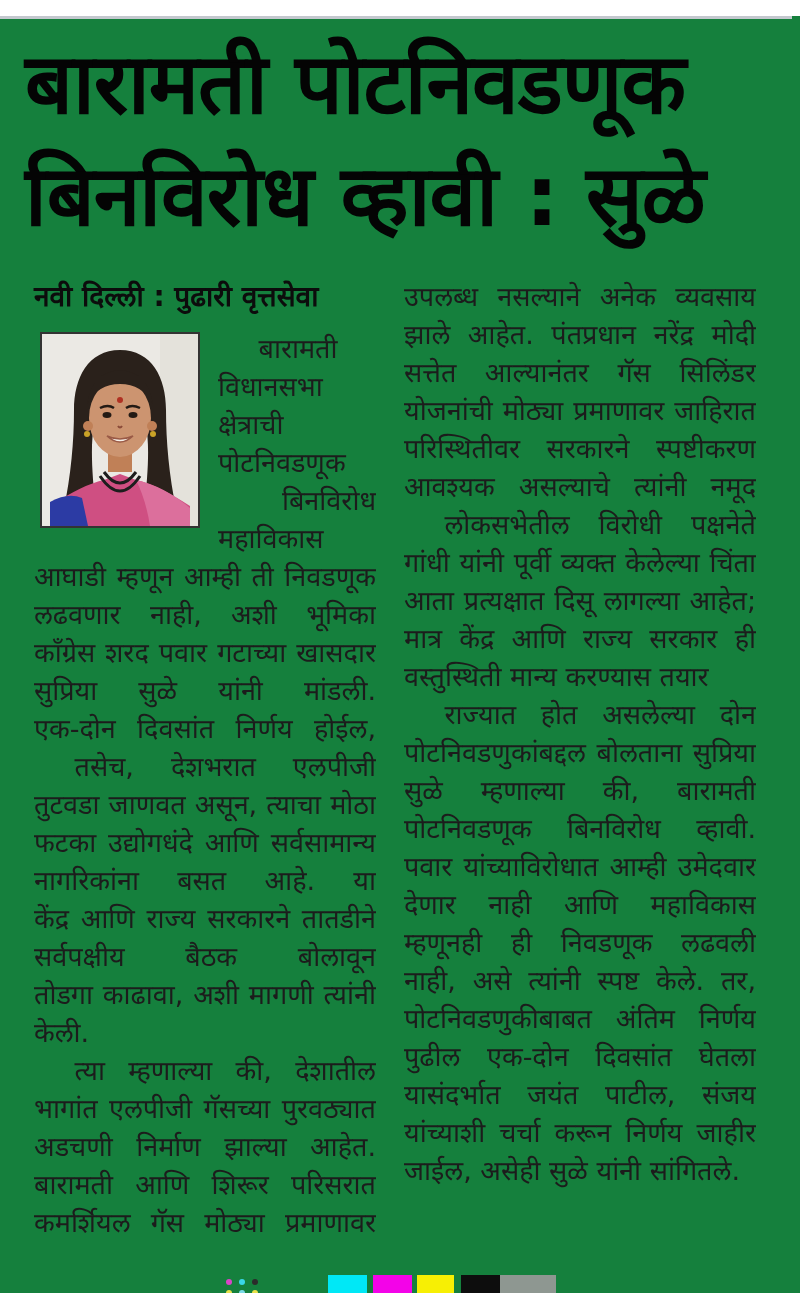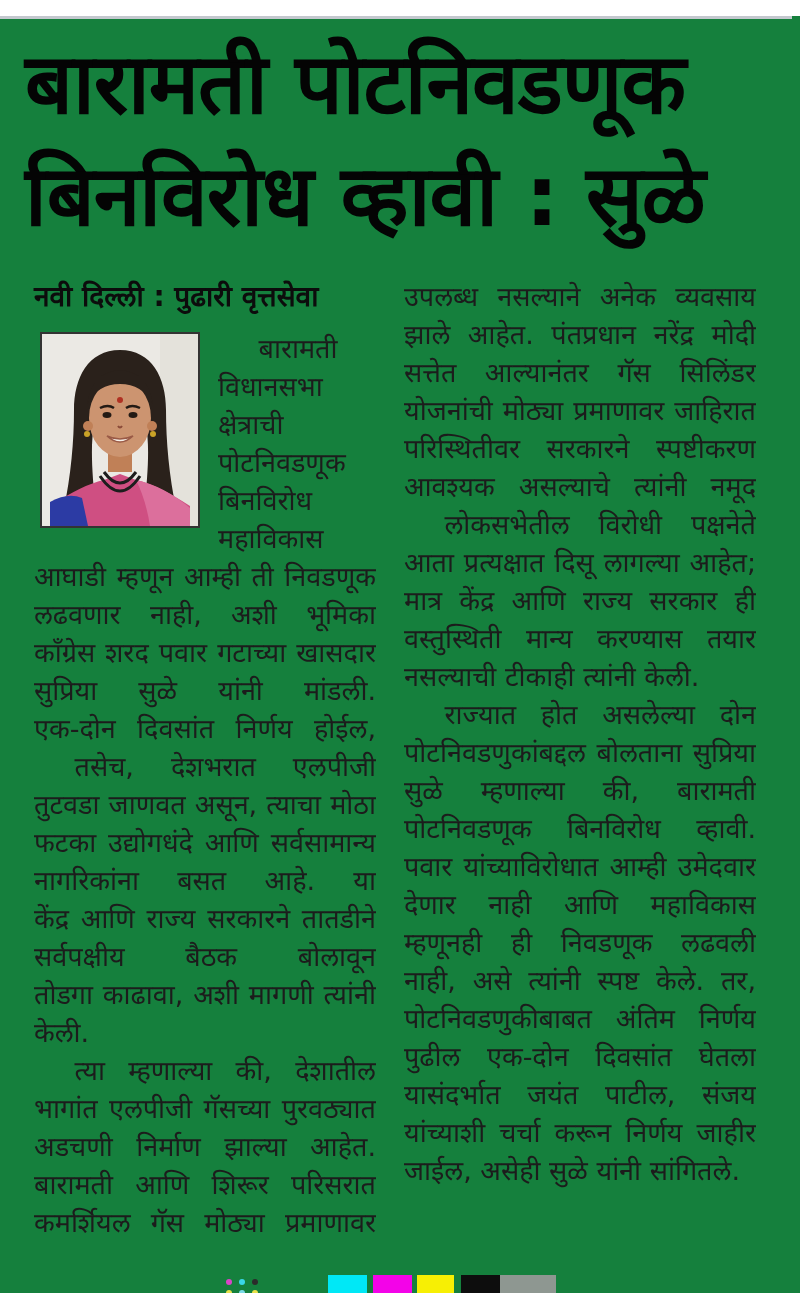--- a/index.html
+++ b/index.html
@@ -12,21 +12,21 @@
   .col{position:absolute;top:0;font-size:27px;line-height:38px;color:#1c1c1c;}
   .col-left{left:34px;width:342px;}
   .col-right{left:404px;width:352px;}
   .byline{font-weight:bold;font-size:28px;line-height:38px;color:#0c0c0c;margin-bottom:14px;white-space:nowrap;}
   .photo{position:absolute;left:6px;top:54px;width:156px;height:192px;border:2px solid #333;background:#ebe9e4;}
   .photo svg{display:block;}
   .beside{margin-left:184px;min-height:228px;}
   .para .tline{text-align:justify;text-align-last:justify;}
   .para.last-left .tline:last-child{text-align-last:left;}
   .para.indent .tline:first-child{text-indent:1.5em;}
-  .para.ragged .tline{text-align:left;text-align-last:left;}
+  .para.ragged .tline{text-align:right;text-align-last:left;}
   .tline{height:38px;overflow:hidden;}
   
   .reg-dots{position:absolute;left:222px;top:1261px;width:40px;height:32px;display:grid;
             grid-template-columns:repeat(3,1fr);grid-template-rows:repeat(3,1fr);align-items:center;justify-items:center;}
   .reg-dot{width:6px;height:6px;border-radius:50%;}
   .color-bar{position:absolute;top:1259px;height:36px;}
   .bar-cyan{left:328px;width:39px;}
   .bar-magenta{left:373px;width:39px;}
   .bar-yellow{left:417px;width:37px;}
   .bar-black{left:461px;width:39px;}
@@ -118,24 +118,24 @@
           <div class="tline">उपलब्ध नसल्याने अनेक व्यवसाय ठप्प</div>
           <div class="tline">झाले आहेत. पंतप्रधान नरेंद्र मोदी यांनी</div>
           <div class="tline">सत्तेत आल्यानंतर गॅस सिलिंडर</div>
           <div class="tline">योजनांची मोठ्या प्रमाणावर जाहिरात</div>
           <div class="tline">परिस्थितीवर सरकारने स्पष्टीकरण देणे</div>
           <div class="tline">आवश्यक असल्याचे त्यांनी नमूद केले.</div>
         </div>
 
       <div class="para indent last-left">
           <div class="tline">लोकसभेतील विरोधी पक्षनेते राहुल</div>
+          <div class="tline">गांधी यांनी पूर्वी व्यक्त केलेल्या चिंता</div>
           <div class="tline">आता प्रत्यक्षात दिसू लागल्या आहेत;</div>
           <div class="tline">मात्र केंद्र आणि राज्य सरकार ही</div>
           <div class="tline">वस्तुस्थिती मान्य करण्यास तयार</div>
-          <div class="tline">नसल्याची टीकाही त्यांनी केली.</div>
         </div>
 
       <div class="para indent last-left">
           <div class="tline">राज्यात होत असलेल्या दोन</div>
           <div class="tline">पोटनिवडणुकांबद्दल बोलताना सुप्रिया</div>
           <div class="tline">सुळे म्हणाल्या की, बारामती</div>
           <div class="tline">पोटनिवडणूक बिनविरोध व्हावी. सुनेत्रा</div>
           <div class="tline">पवार यांच्याविरोधात आम्ही उमेदवार</div>
           <div class="tline">देणार नाही आणि महाविकास आघाडी</div>
           <div class="tline">म्हणूनही ही निवडणूक लढवली जाणार</div>

